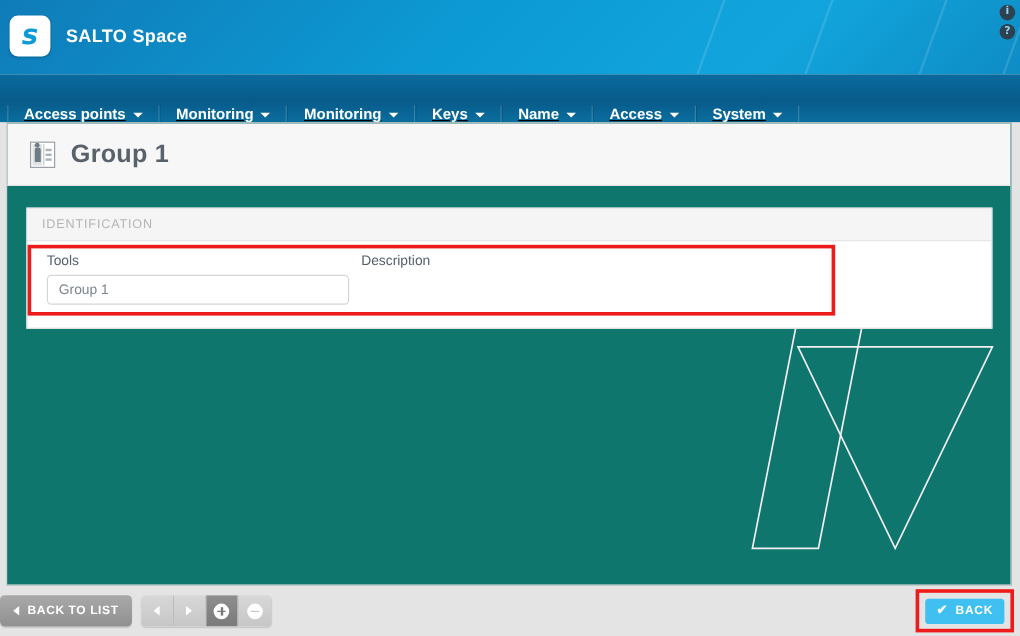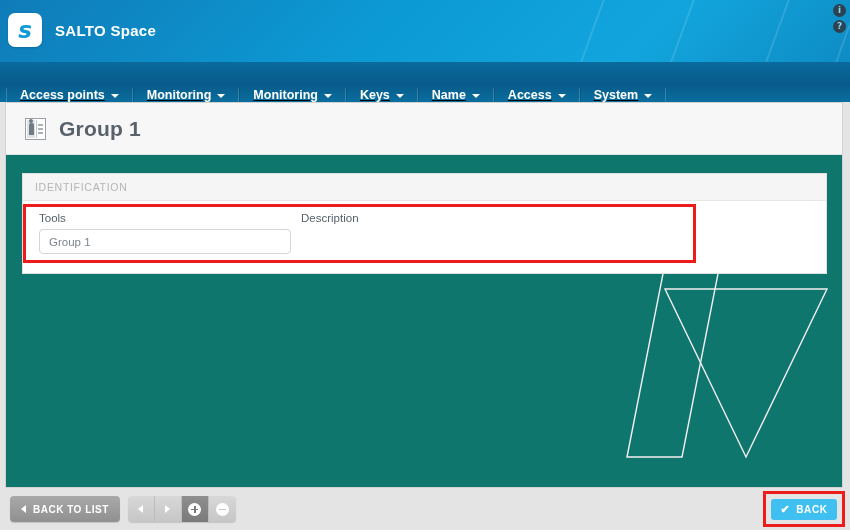--- a/index.html
+++ b/index.html
@@ -299,21 +299,21 @@
   .footer {
     position: absolute;
     left: 0;
     top: 488px;
     width: 850px;
     height: 42px;
     background: #e4e4e4;
   }
   .footer-left {
     position: absolute;
-    left: 10px;
+    left: 0;
     top: 8px;
     display: flex;
     align-items: center;
     gap: 8px;
     justify-content: space-between;
   }
   .btn-back {
     height: 26px;
     background: linear-gradient(180deg, #a9a9a9 0%, #909090 100%);
     border: none;

